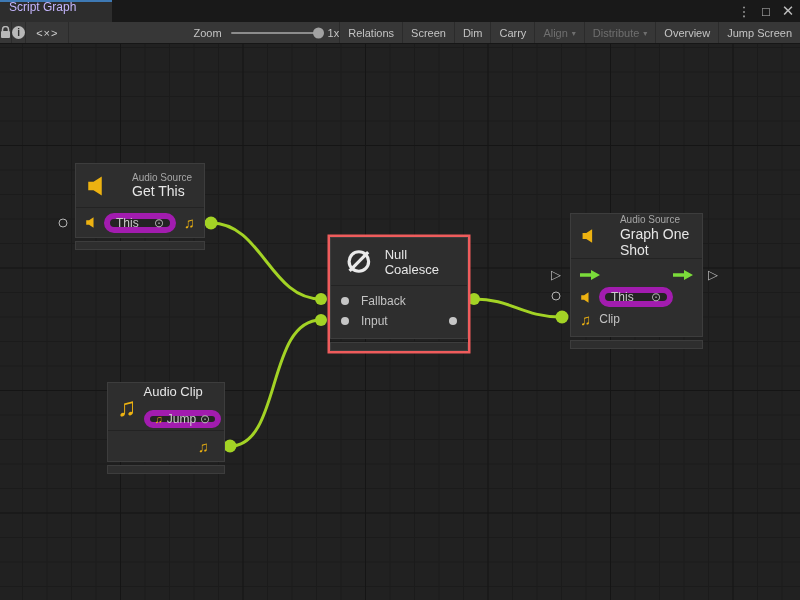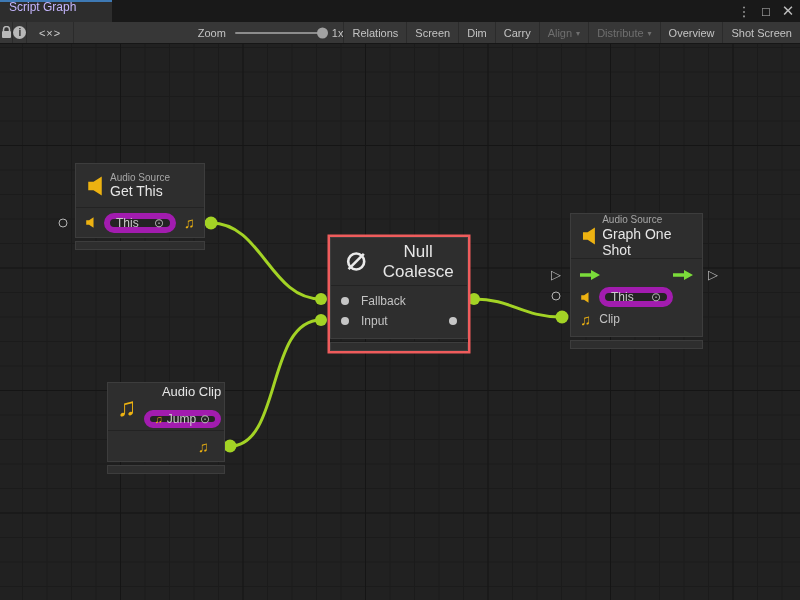--- a/index.html
+++ b/index.html
@@ -41,21 +41,21 @@
       linear-gradient(90deg,#1b1b1b 1px,transparent 1px);
     background-size:122.5px 122.5px,122.5px 122.5px,24.5px 24.5px,24.5px 24.5px;
     background-position:-2.5px -21.5px;}
   .wires{position:absolute;left:0;top:0;pointer-events:none;}
 
   
   .node{position:absolute;}
   .node-main{background:#2e2e2e;border:1px solid #3d3d3d;}
   .node-footer{height:9px;margin-top:3px;background:#2e2e2e;border:1px solid #3d3d3d;}
   .node.selected{box-shadow:0 0 0 2.5px #ef5c5c;}
-  .n-header{display:flex;align-items:center;gap:0;padding:0 10px;border-bottom:1px solid #232323;}
+  .n-header{display:flex;align-items:center;gap:22px;padding:0 10px;border-bottom:1px solid #232323;}
   .n-titles{display:flex;flex-direction:column;line-height:1.15;}
   .n-cat{font-size:10px;color:#a6a6a6;}
   .n-title{font-size:14px;color:#e6e6e6;}
   .n-row{position:relative;display:flex;align-items:center;gap:6px;padding:0 9px;height:22px;}
   .pill{display:inline-flex;align-items:center;background:#232323;border:6px solid #a21caf;border-radius:10px;
         height:20px;padding:0 6px;color:#c9c9c9;font-size:12px;gap:4px;}
   .pill .picker{margin-left:auto;color:#b0b0b0;font-size:12px;}
   .note{color:#edb211;font-size:15px;line-height:1;}
   .note-sm{color:#edb211;font-size:11px;line-height:1;}
   .gray-dot{width:8px;height:8px;border-radius:50%;background:#c6c6c6;flex:0 0 auto;}
@@ -132,21 +132,21 @@
         <span class="dd-arrow">▾</span>
       </div>
       <div class="tbtn disabled">
         <span>Distribute</span>
         <span class="dd-arrow">▾</span>
       </div>
       <div class="tbtn">
           <span>Overview</span>
         </div>
       <div class="tbtn">
-          <span>Shot Screen</span>
+          <span>Jump Screen</span>
         </div>
     </div>
   </div>
 
   <div class="canvas">
 
     <svg class="wires" width="800" height="556">
       <g fill="none" stroke="#a3d325" stroke-width="3">
         <path d="M211,179 C262,179 270,255 321,255"></path>
         <path d="M230,402 C282,402 266,276 321,276"></path>
@@ -187,21 +187,21 @@
       <div class="node-footer"></div>
     </div>
 
     <div class="node selected" style="left:330px;top:193px;width:138px;">
       <div class="node-main">
         <div class="n-header" style="height:48px;padding-left:13px;gap:11px;">
           <svg width="33" height="33" viewBox="0 0 32 32">
             <circle cx="16" cy="16" r="10.5" fill="none" stroke="#eaeaea" stroke-width="3.4"></circle>
             <line x1="6" y1="26" x2="26" y2="6" stroke="#eaeaea" stroke-width="3.4"></line>
           </svg>
-          <span class="n-title" style="font-size:17px;text-align:center;">Null Coalesce</span>
+          <span class="n-title" style="font-size:13px;">Null Coalesce</span>
         </div>
         <div style="padding:5px 0 7px;">
           <div class="n-row" style="height:20px;padding:0 10px;">
             <span class="gray-dot"></span>
             <span class="port-label">Fallback</span>
           </div>
           <div class="n-row" style="height:20px;padding:0 10px;">
             <span class="gray-dot"></span>
             <span class="port-label">Input</span>
             <span class="gray-dot" style="margin-left:auto;"></span>
@@ -246,21 +246,21 @@
           </div>
         </div>
       </div>
       <div class="node-footer"></div>
     </div>
 
     <div class="node" style="left:107px;top:338px;width:118px;">
       <div class="node-main">
         <div class="n-header" style="height:48px;align-items:center;gap:7px;padding:0 9px;">
           <span class="note" style="font-size:26px;">♫</span>
-          <div class="n-titles" style="align-items:flex-end;flex:1;gap:11px;">
+          <div class="n-titles" style="flex:1;gap:11px;">
             <span class="n-title" style="font-size:13px;">Audio Clip</span>
             <span class="pill" style="height:18px;border-radius:9px;padding:0 5px;">
               <span class="note-sm">♫</span>
               <span>Jump</span>
               <span class="picker">⊙</span>
             </span>
           </div>
         </div>
         <div class="n-row" style="height:30px;">
           <span class="note" style="margin-left:auto;margin-right:6px;">♫</span>

